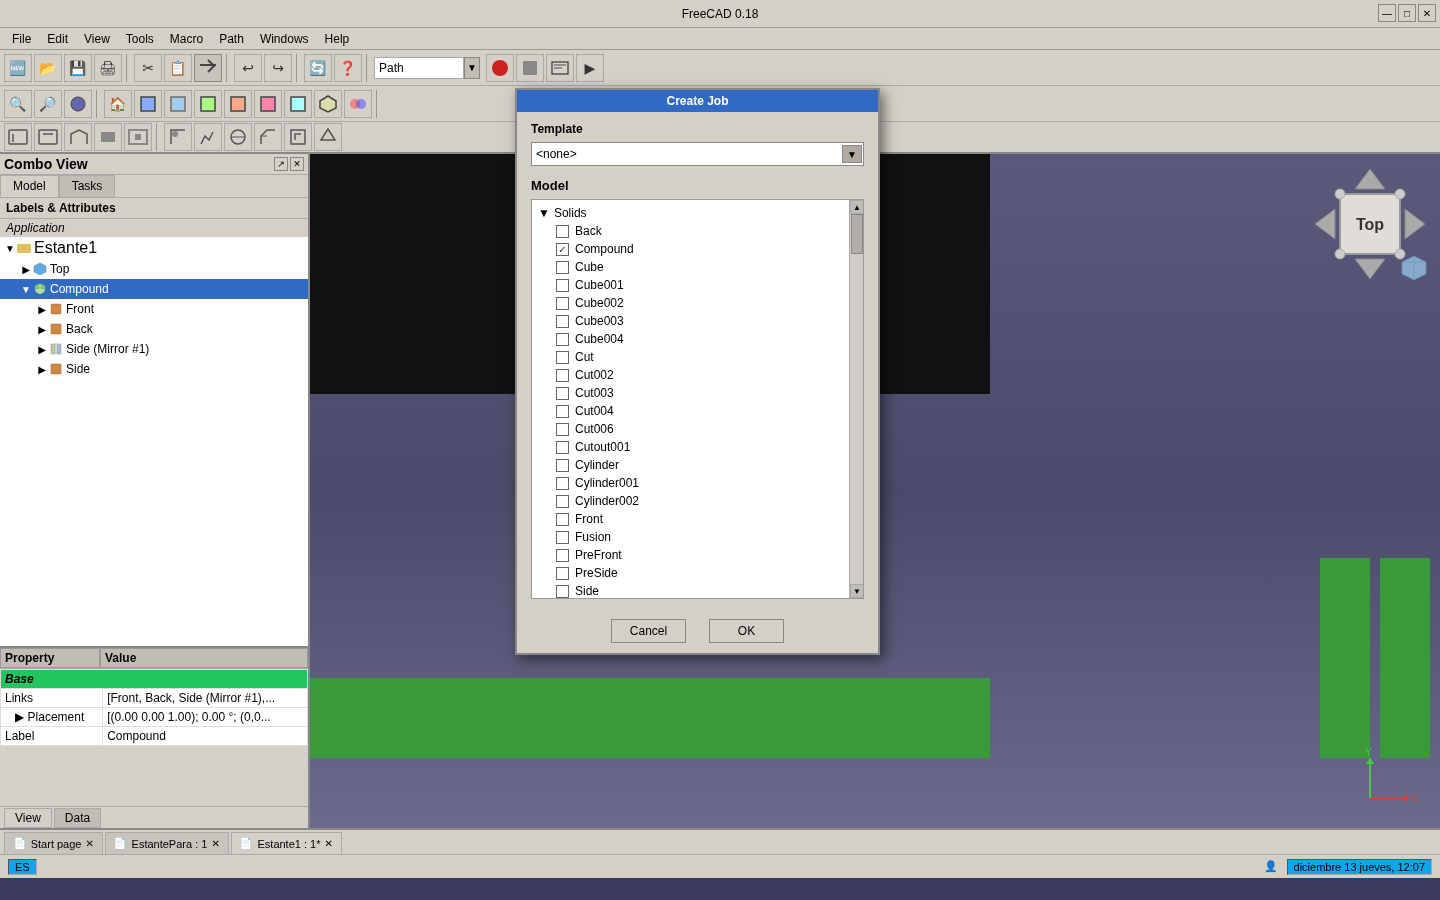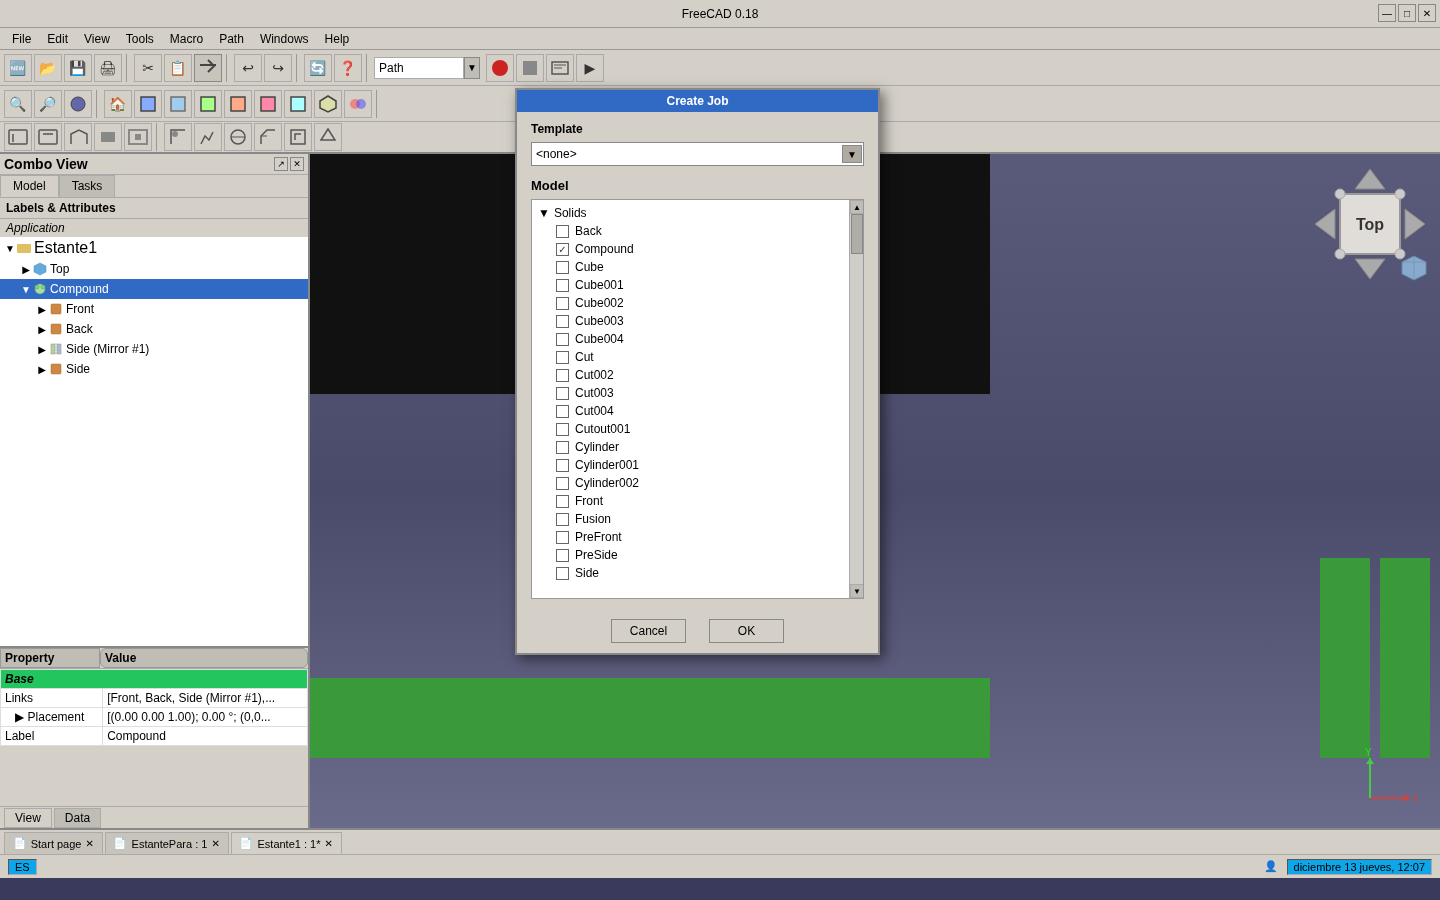--- a/index.html
+++ b/index.html
@@ -787,21 +787,21 @@
               <rect x="2" y="2" width="10" height="10" rx="1" fill="#cc8844" stroke="#aa6622" stroke-width="0.5"></rect>
             </svg>
         </span>
         <span style="font-size:12px;">Side</span>
       </div>
     </div>
 
     <div id="property-panel">
       <div style="display:flex;border-bottom:1px solid #aaa;">
         <div class="prop-col-header" style="width:100px;">Property</div>
-        <div class="prop-col-header" style="flex:1;border-radius:6px;">Value</div>
+        <div class="prop-col-header" style="flex:1;">Value</div>
       </div>
       <table id="prop-table">
         <tbody>
             <tr>
           <td colspan="2" class="prop-section">Base</td>
         </tr>
         <tr>
           <td>Links</td>
           <td>[Front, Back, Side (Mirror #1),...</td>
         </tr>
@@ -961,20 +961,24 @@
               <div class="model-list-item">
                 <div class="checkbox"></div>
                 <span>Cut003</span>
               </div>
               <div class="model-list-item">
                 <div class="checkbox"></div>
                 <span>Cut004</span>
               </div>
               <div class="model-list-item">
                 <div class="checkbox"></div>
+                <span>Cut006</span>
+              </div>
+              <div class="model-list-item">
+                <div class="checkbox"></div>
                 <span>Cutout001</span>
               </div>
               <div class="model-list-item">
                 <div class="checkbox"></div>
                 <span>Cylinder</span>
               </div>
               <div class="model-list-item">
                 <div class="checkbox"></div>
                 <span>Cylinder001</span>
               </div>

